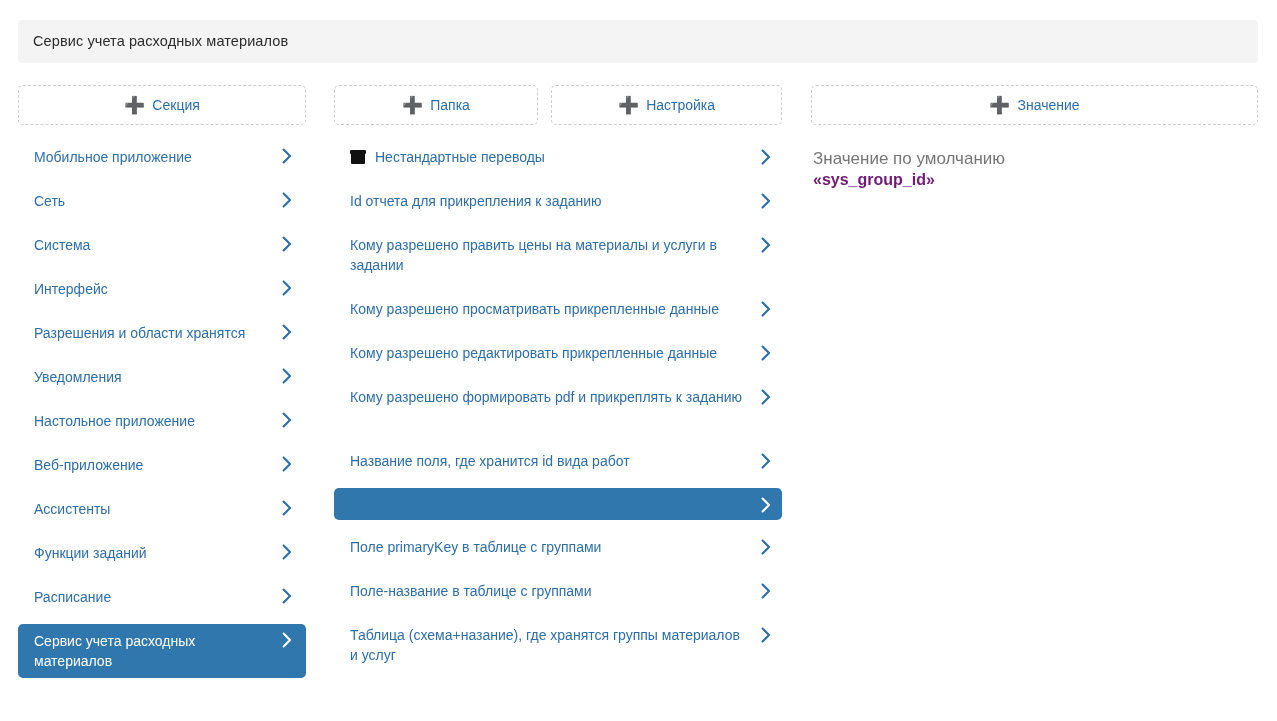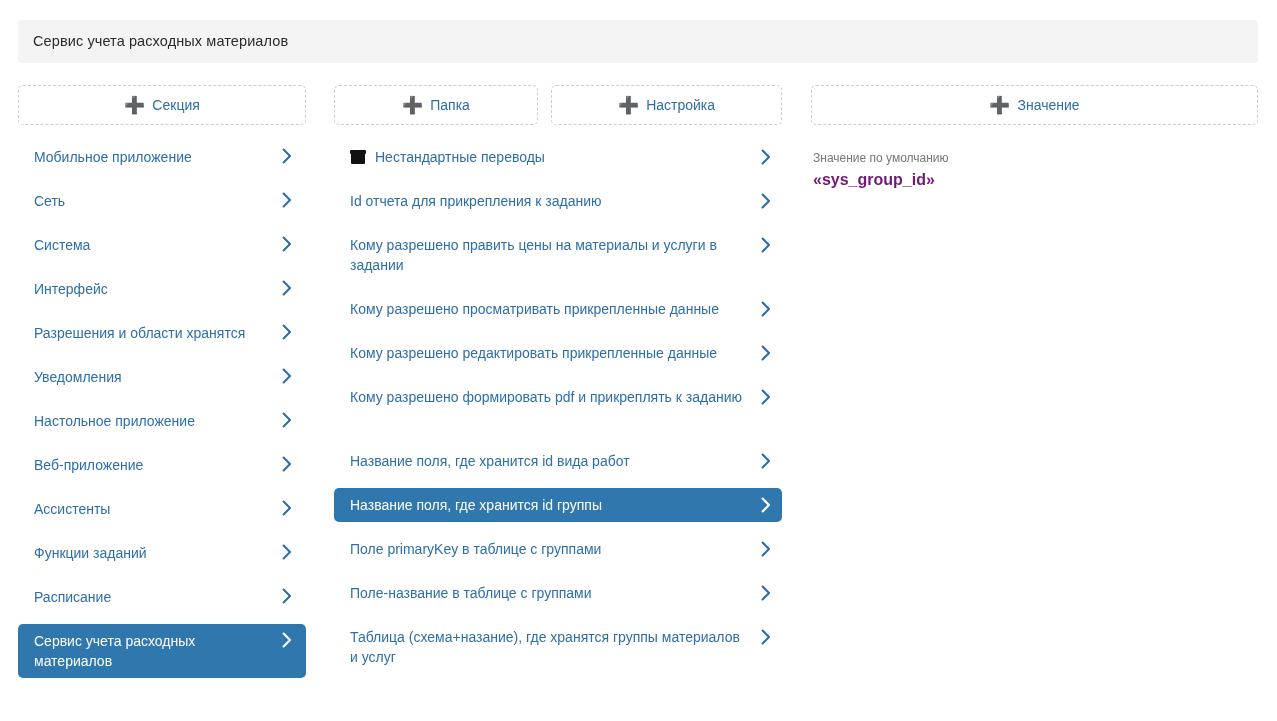--- a/index.html
+++ b/index.html
@@ -164,21 +164,21 @@
     min-height: 28px;
   }
   .col-sections .chev { right: 14px; top: 8px; }
 
   
   .group-gap { height: 30px; }
 
   
   .value-block { margin-top: 24px; padding-left: 2px; }
   .value-caption {
-    font-size: 12px;
+    font-size: 17px;
     color: #767676;
     line-height: 19px;
     margin-bottom: 1px;
   }
   .value-text {
     font-size: 16px;
     font-weight: bold;
     color: #701a75;
     line-height: 21px;
   }
@@ -373,21 +373,20 @@
       <div id="mid-group-two">
           <div class="row">
             <span class="row-label">Название поля, где хранится id вида работ</span>
             <span class="chev">
               <svg width="10" height="16" viewBox="0 0 10 16" fill="none">
                 <path d="M1.6 1.5 L8 8 L1.6 14.5" stroke-width="2.1" stroke-linecap="round" stroke-linejoin="round" fill="none"></path>
               </svg>
             </span>
           </div>
           <div class="row selected">
-            <span class="row-label">Название поля, где хранится id группы</span>
             <span class="chev">
               <svg width="10" height="16" viewBox="0 0 10 16" fill="none">
                 <path d="M1.6 1.5 L8 8 L1.6 14.5" stroke-width="2.1" stroke-linecap="round" stroke-linejoin="round" fill="none"></path>
               </svg>
             </span>
           </div>
           <div class="row">
             <span class="row-label">Поле primaryKey в таблице с группами</span>
             <span class="chev">
               <svg width="10" height="16" viewBox="0 0 10 16" fill="none">

